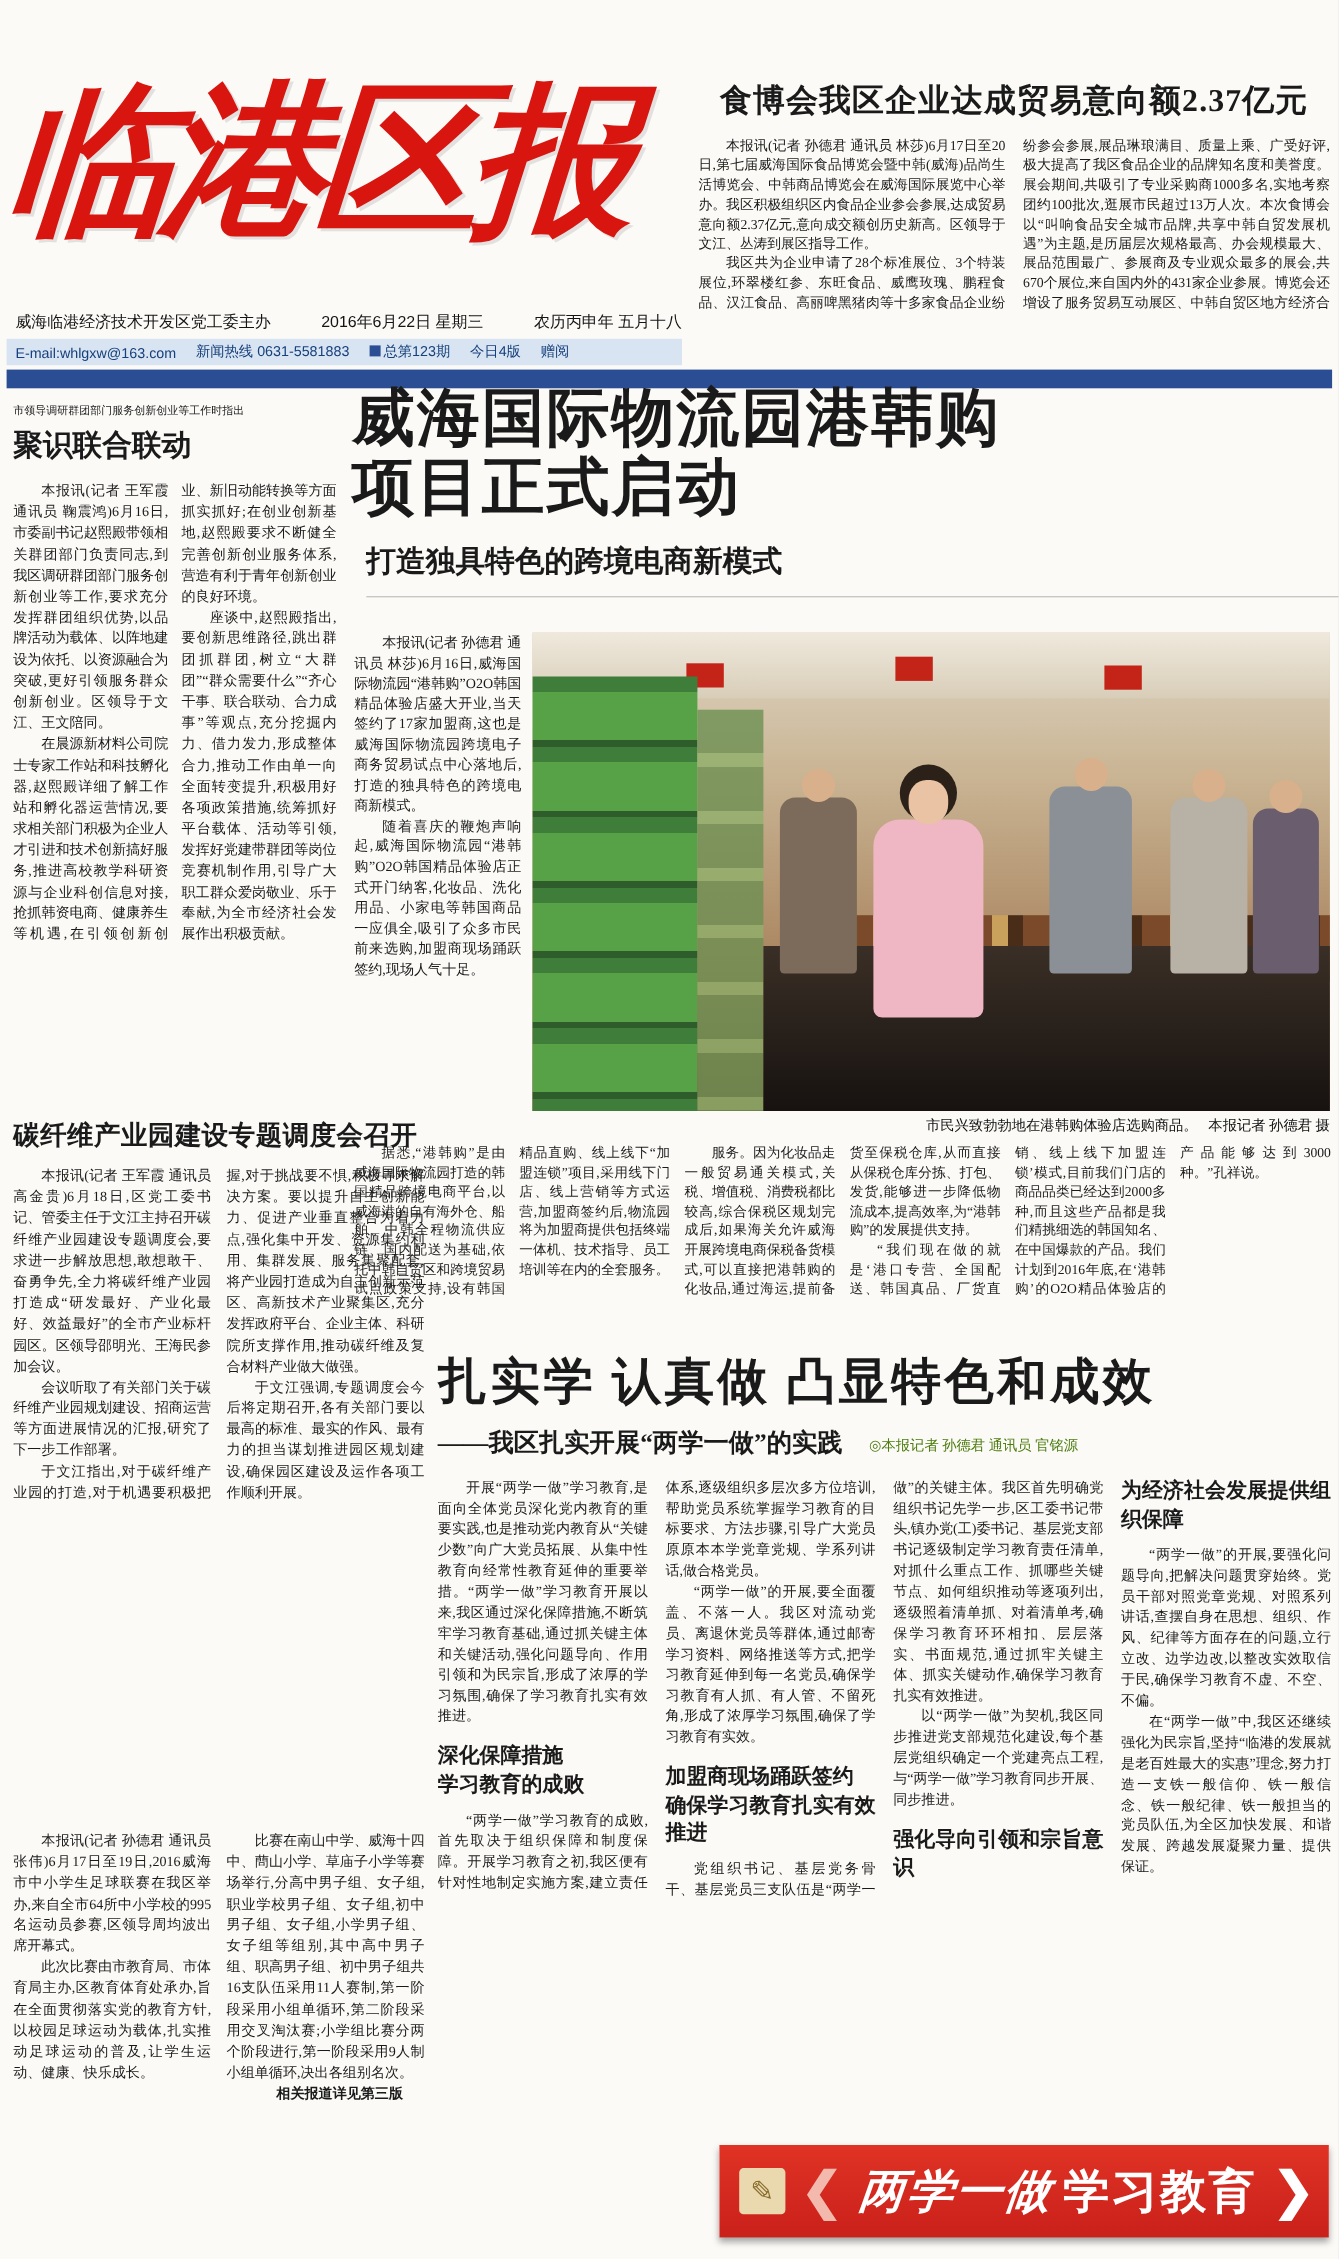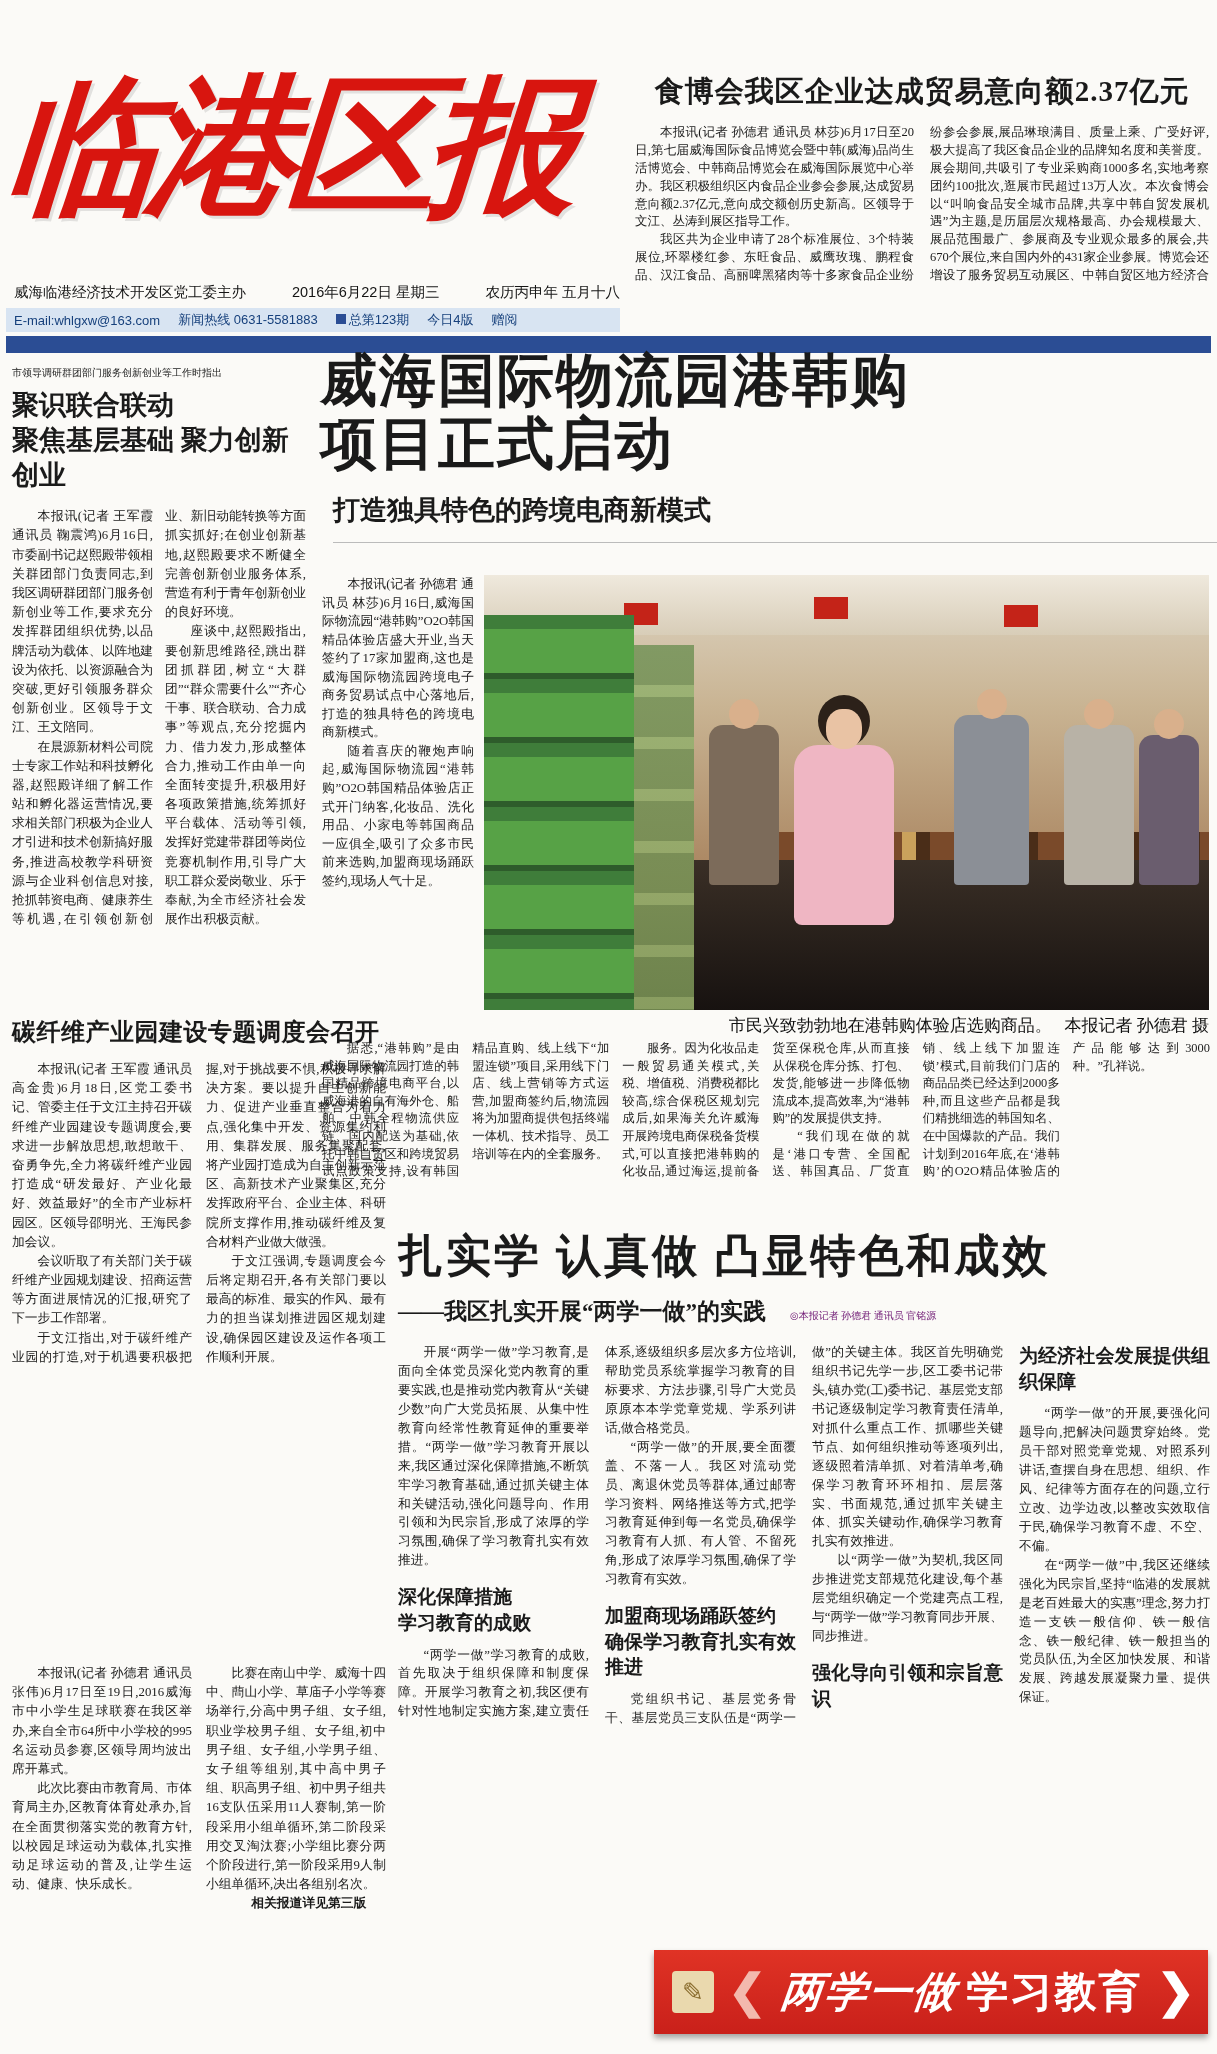--- a/index.html
+++ b/index.html
@@ -46,29 +46,29 @@
   .ph-counter{position:absolute;left:210px;bottom:0;width:515px;height:150px;
     background:linear-gradient(180deg,#3a2f26,#171210);}
   .ph-goods{position:absolute;left:230px;bottom:118px;width:495px;height:60px;
     background:repeating-linear-gradient(90deg,#7a4a2a 0 26px,#caa15c 26px 40px,#4a2d18 40px 54px);}
   .ph-person-main{position:absolute;left:300px;top:120px;width:120px;height:230px;}
   .ph-hair{position:absolute;left:34px;top:0;width:52px;height:52px;border-radius:50%;background:#2c2119;}
   .ph-face{position:absolute;left:42px;top:14px;width:36px;height:40px;border-radius:45%;background:#e9c3a4;}
   .ph-torso{position:absolute;left:10px;top:50px;width:100px;height:180px;border-radius:24px 24px 8px 8px;background:#efb6c3;}
   .ph-person{position:absolute;border-radius:14px 14px 4px 4px;background:#5d6672;}
   .ph-person .hd{position:absolute;left:50%;top:-26px;transform:translateX(-50%);width:30px;height:30px;border-radius:50%;background:#d9b08c;}
-  .photo-caption{position:absolute;left:484px;top:1014px;width:725px;text-align:right;font-size:17px;color:#111;}
+  .photo-caption{position:absolute;left:484px;top:1014px;width:725px;text-align:right;font-size:13px;color:#111;}
   .main-colsB{position:absolute;left:322px;top:1040px;width:888px;height:176px;column-count:6;
     column-gap:13px;font-size:12.4px;line-height:1.42;text-align:justify;overflow:hidden;}
   
   .feature{position:absolute;left:398px;top:1226px;width:812px;}
   .ft-title{font-size:45px;font-weight:bold;letter-spacing:3px;margin:0;white-space:nowrap;}
   .ft-subrow{display:flex;align-items:flex-end;gap:24px;margin-top:10px;}
   .ft-subhead{font-size:23px;font-weight:bold;margin:0;white-space:nowrap;}
-  .ft-byline{font-size:10px;color:#701a75;white-space:nowrap;padding-bottom:4px;}
+  .ft-byline{font-size:13px;color:#4d7c0f;white-space:nowrap;padding-bottom:4px;}
   .ft-body{margin-top:16px;column-count:4;column-gap:16px;height:680px;font-size:12.8px;line-height:1.48;
     text-align:justify;overflow:hidden;}
   .ft-h3{font-size:19px;font-weight:bold;line-height:1.35;margin:14px 0 10px 0;text-indent:0;}
   
   .banner-wrap{position:absolute;left:648px;top:1944px;width:566px;height:96px;background:#fbfaf7;
     padding:6px;box-sizing:border-box;}
   .banner{position:relative;width:100%;height:100%;background:linear-gradient(180deg,#e03325,#c9201a);
     box-shadow:0 4px 6px rgba(0,0,0,.35);display:flex;align-items:center;padding:0 18px;box-sizing:border-box;gap:14px;}
   .banner-icon{width:42px;height:42px;background:#ead9ae;border-radius:4px;display:flex;align-items:center;
     justify-content:center;font-size:26px;color:#8a6d2f;flex:0 0 auto;}
@@ -116,21 +116,20 @@
     <h2 class="ts-title">食博会我区企业达成贸易意向额2.37亿元</h2>
     <div class="ts-body">
       <p class="para">本报讯(记者 孙德君 通讯员 林莎)6月17日至20日,第七届威海国际食品博览会暨中韩(威海)品尚生活博览会、中韩商品博览会在威海国际展览中心举办。我区积极组织区内食品企业参会参展,达成贸易意向额2.37亿元,意向成交额创历史新高。区领导于文江、丛涛到展区指导工作。</p>
       <p class="para">我区共为企业申请了28个标准展位、3个特装展位,环翠楼红参、东旺食品、威鹰玫瑰、鹏程食品、汉江食品、高丽啤黑猪肉等十多家食品企业纷纷参会参展,展品琳琅满目、质量上乘、广受好评,极大提高了我区食品企业的品牌知名度和美誉度。展会期间,共吸引了专业采购商1000多名,实地考察团约100批次,逛展市民超过13万人次。本次食博会以“叫响食品安全城市品牌,共享中韩自贸发展机遇”为主题,是历届层次规格最高、办会规模最大、展品范围最广、参展商及专业观众最多的展会,共670个展位,来自国内外的431家企业参展。博览会还增设了服务贸易互动展区、中韩自贸区地方经济合作示范区建设成果展区、旅游产品展区等特色展区。</p>
     </div>
   </div>
 
   <div class="left-story">
     <p class="ls-kicker">市领导调研群团部门服务创新创业等工作时指出</p>
     <h2 class="ls-title">聚识联合联动</h2>
-    <h2 class="ls-title">聚焦基层基础 聚力创新创业</h2>
     <div class="ls-body">
       <p class="para">本报讯(记者 王军霞 通讯员 鞠震鸿)6月16日,市委副书记赵熙殿带领相关群团部门负责同志,到我区调研群团部门服务创新创业等工作,要求充分发挥群团组织优势,以品牌活动为载体、以阵地建设为依托、以资源融合为突破,更好引领服务群众创新创业。区领导于文江、王文陪同。</p>
       <p class="para">在晨源新材料公司院士专家工作站和科技孵化器,赵熙殿详细了解工作站和孵化器运营情况,要求相关部门积极为企业人才引进和技术创新搞好服务,推进高校教学科研资源与企业科创信息对接,抢抓韩资电商、健康养生等机遇,在引领创新创业、新旧动能转换等方面抓实抓好;在创业创新基地,赵熙殿要求不断健全完善创新创业服务体系,营造有利于青年创新创业的良好环境。</p>
       <p class="para">座谈中,赵熙殿指出,要创新思维路径,跳出群团抓群团,树立“大群团”“群众需要什么”“齐心干事、联合联动、合力成事”等观点,充分挖掘内力、借力发力,形成整体合力,推动工作由单一向全面转变提升,积极用好各项政策措施,统筹抓好平台载体、活动等引领,发挥好党建带群团等岗位竞赛机制作用,引导广大职工群众爱岗敬业、乐于奉献,为全市经济社会发展作出积极贡献。</p>
     </div>
   </div>
 
   <h1 class="main-head">
     <span>威海国际物流园港韩购</span><br>
     <span>项目正式启动</span>

